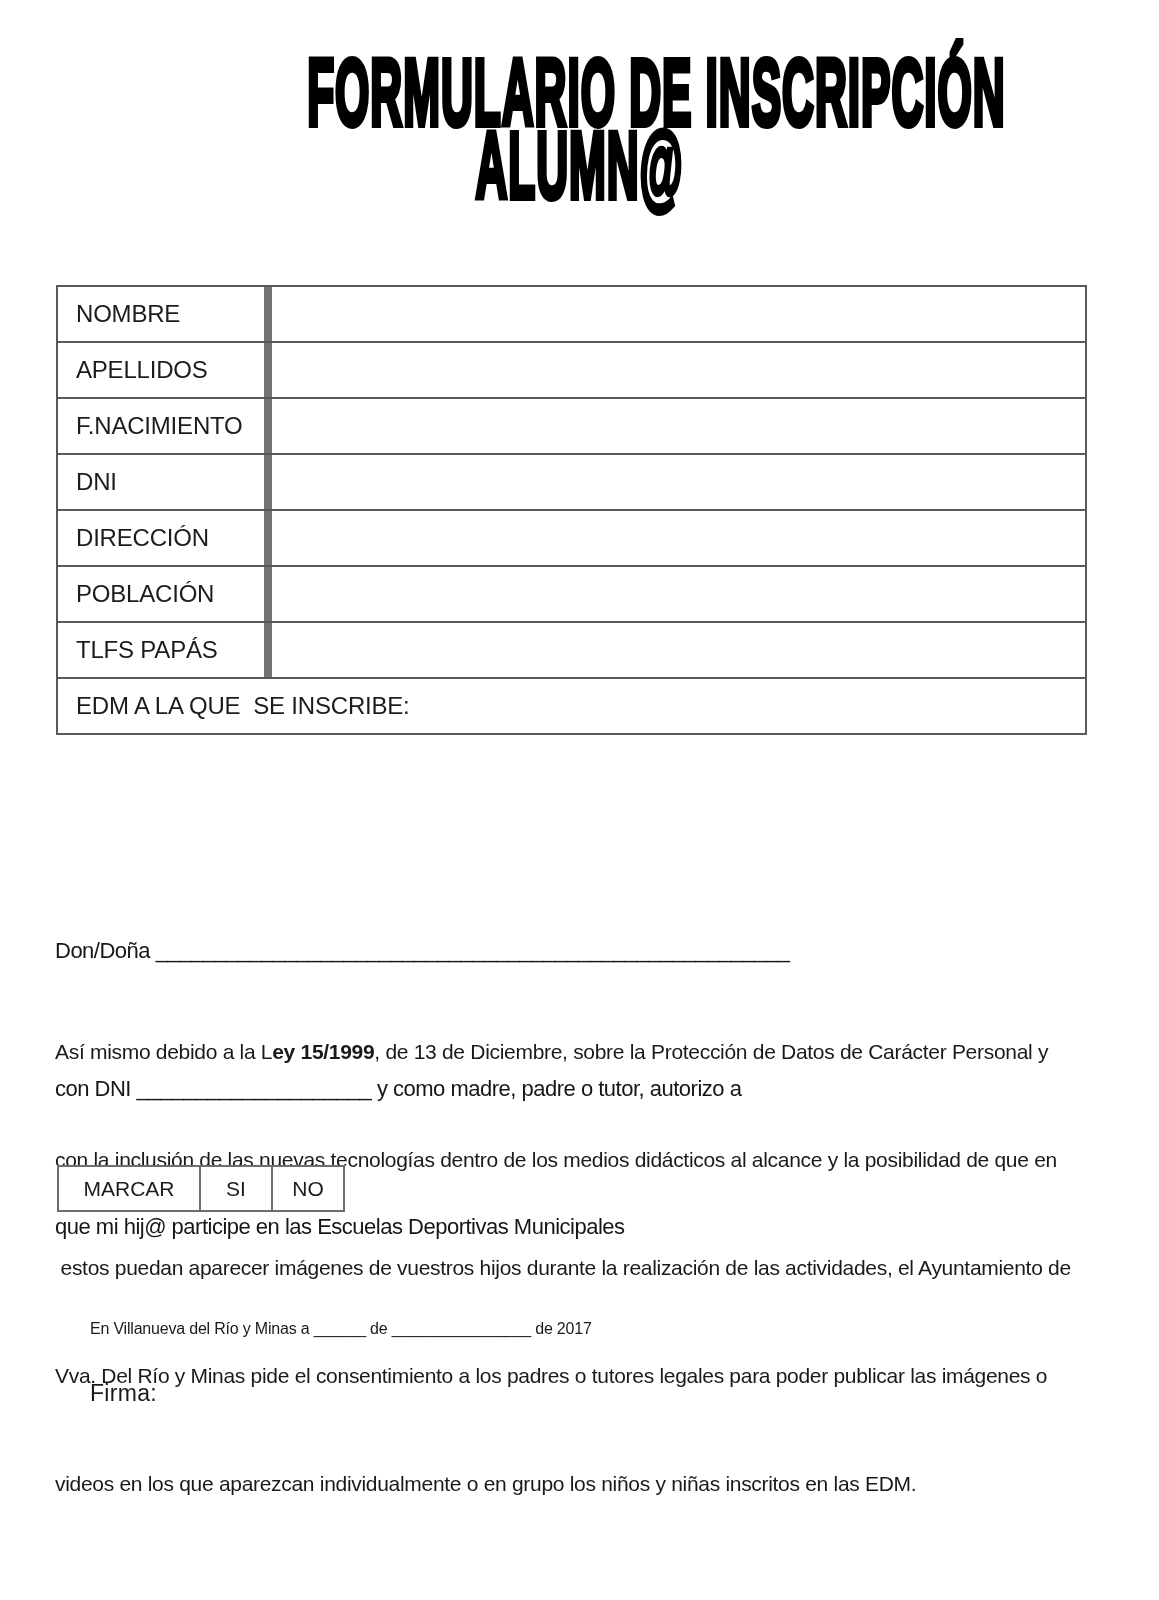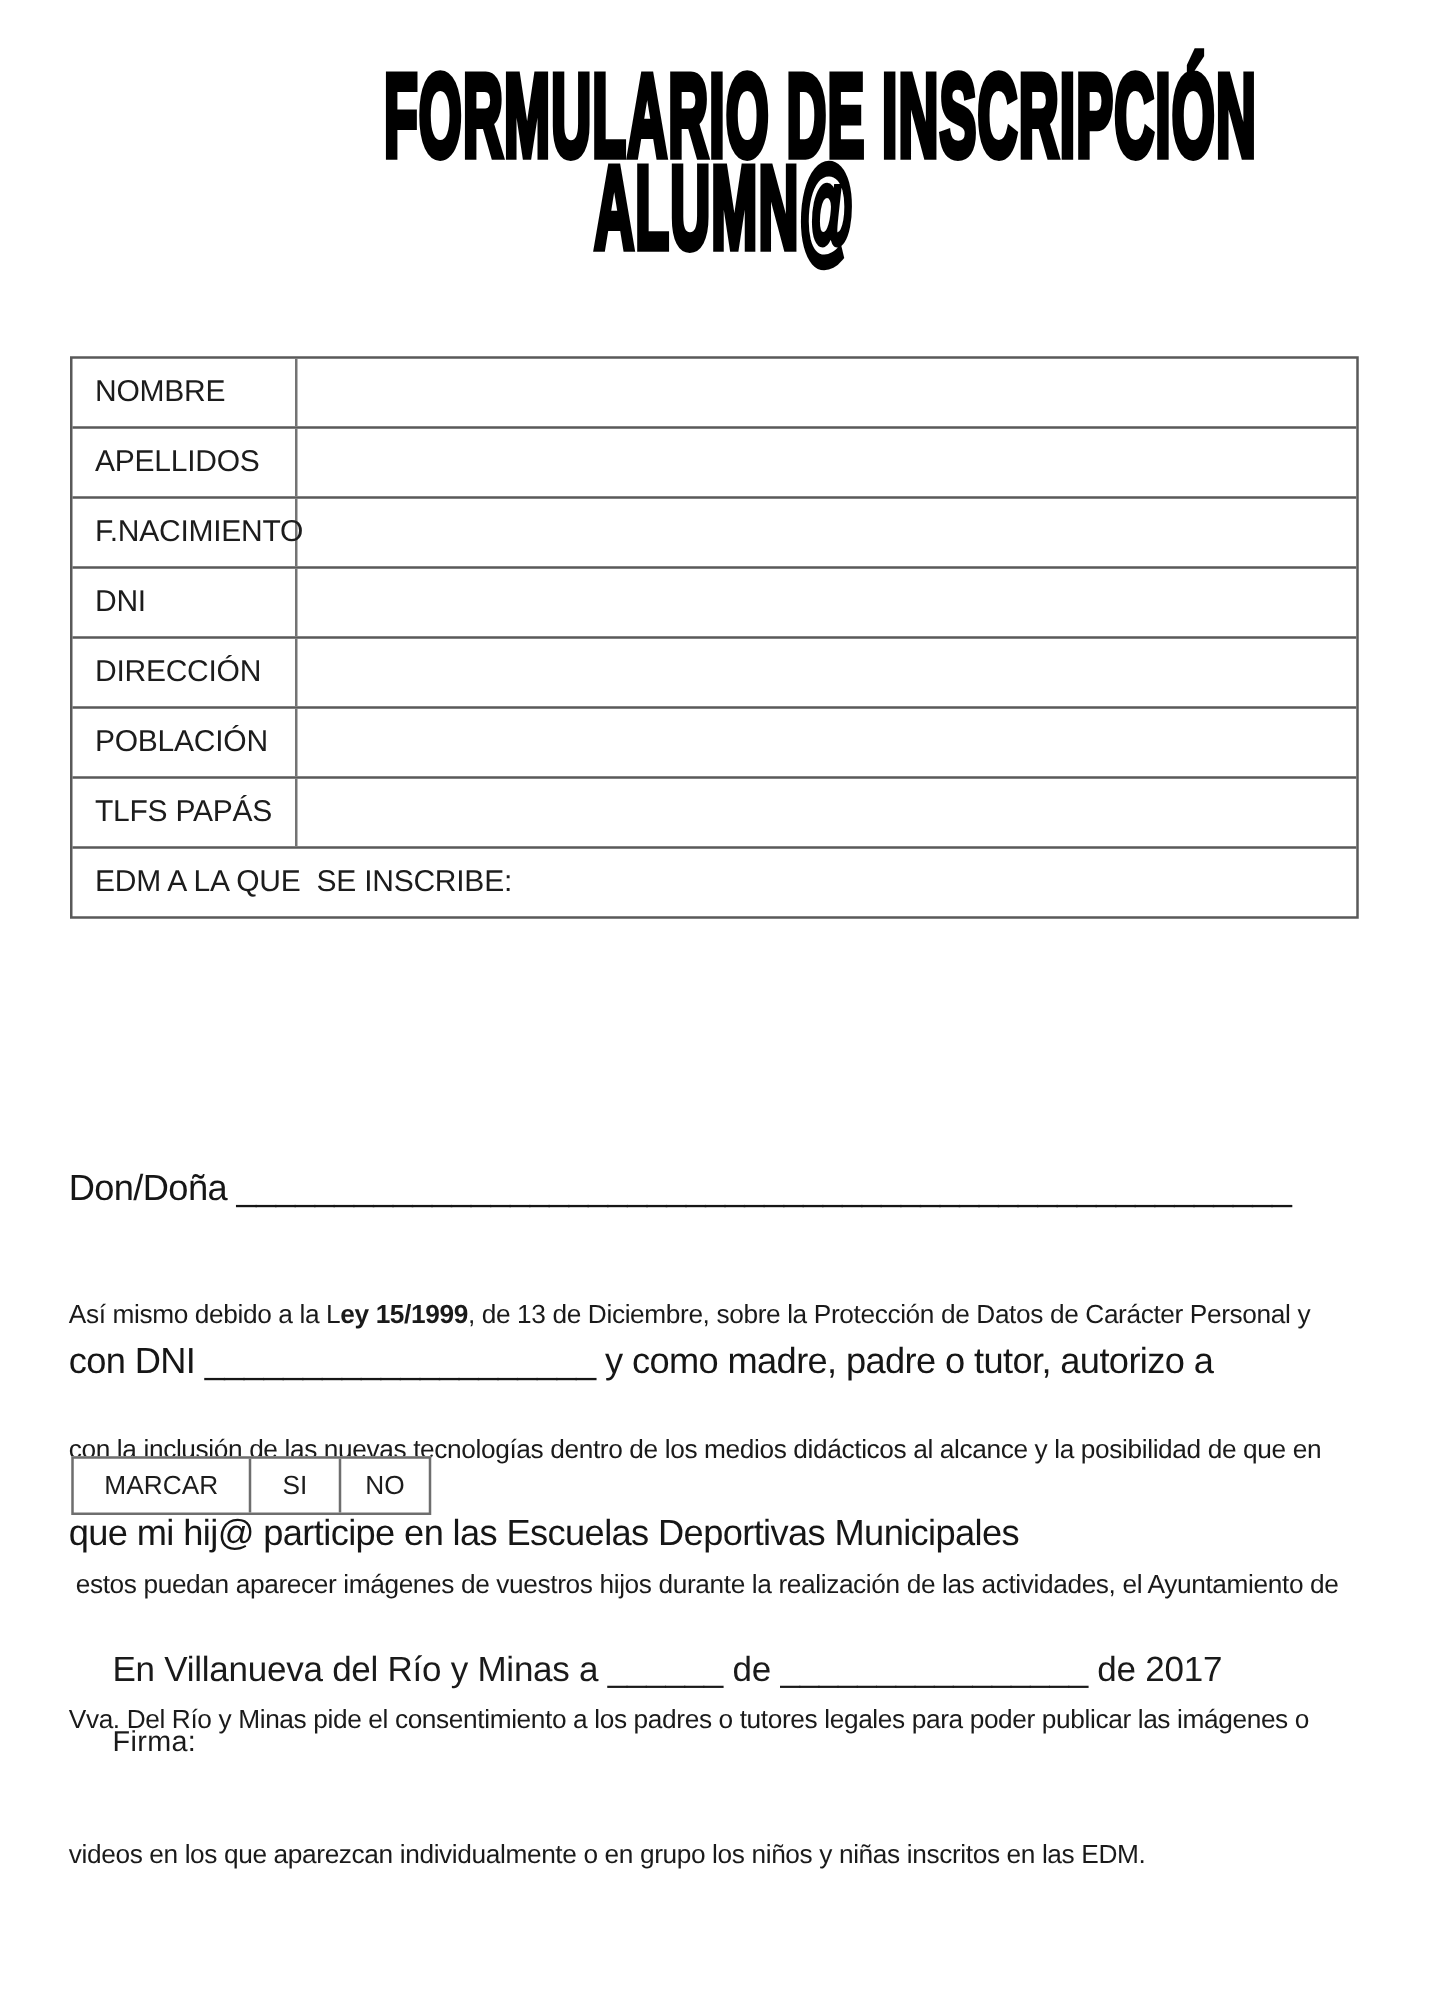--- a/index.html
+++ b/index.html
@@ -39,41 +39,41 @@
     left: 56px;
     top: 285px;
     width: 1031px;
     box-sizing: border-box;
     border: 2px solid #595959;
     background: #fff;
   }
   .s-row { display: flex; height: 54px; border-top: 2px solid #595959; }
   .s-row:first-child { border-top: none; }
   .s-label {
-    width: 180px;
-    box-sizing: border-box;
-    border-right: 2px solid #737373;
+    width: 214px;
+    box-sizing: border-box;
+    border-right: 8px solid #737373;
     display: flex;
     align-items: center;
     padding-left: 18px;
     font-size: 24px;
     letter-spacing: -0.2px;
     color: #1c1c1c;
     white-space: pre;
   }
   .s-value { flex: 1; }
   .s-row.merged .s-label { width: auto; border-right: none; }
   .s-row.merged .s-value { flex: 1; }
 
   
   .auth {
     position: absolute;
     left: 55px;
     top: 836px;
-    font-size: 29px;
+    font-size: 22px;
     line-height: 46px;
     letter-spacing: -0.5px;
     color: #161616;
     white-space: pre;
   }
 
   
   .privacy {
     position: absolute;
     left: 55px;
@@ -109,21 +109,21 @@
   .c-cell:first-child { border-left: none; }
   .c-marcar { width: 140px; }
   .c-si { width: 72px; }
   .c-no { width: 72px; }
 
   
   .dateline {
     position: absolute;
     left: 90px;
     top: 1320px;
-    font-size: 28px;
+    font-size: 16px;
     letter-spacing: -0.2px;
     color: #1a1a1a;
     white-space: pre;
   }
   .firma {
     position: absolute;
     left: 90px;
     top: 1380px;
     font-size: 23px;
     letter-spacing: 0.3px;

